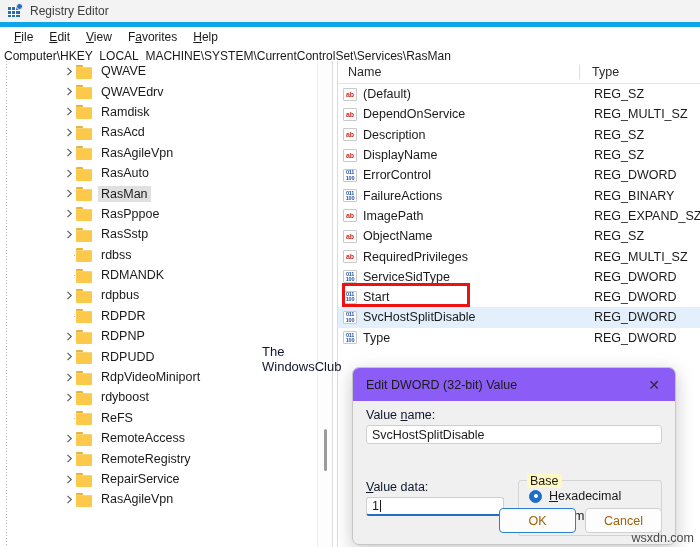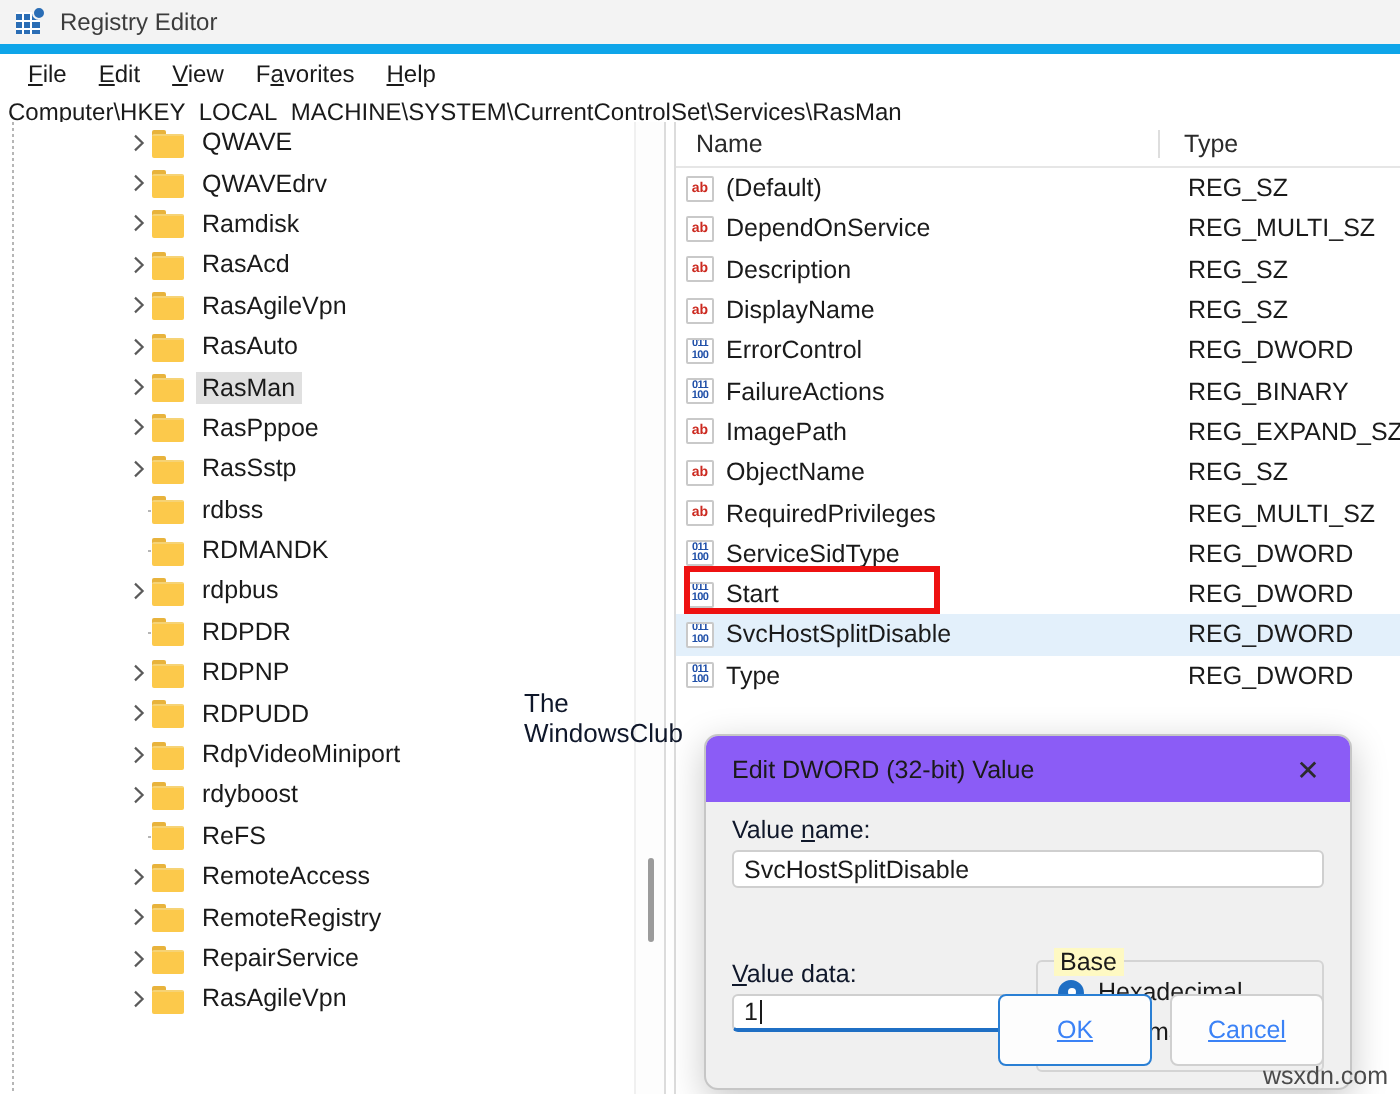--- a/index.html
+++ b/index.html
@@ -433,30 +433,29 @@
     color: #1a1a1a;
   }
   .radio-lbl u { text-decoration: underline; }
   .dlg-buttons {
     position: absolute;
     right: 13px; bottom: 11px;
     display: flex;
     gap: 9px;
   }
   .btn {
-    width: 77px; height: 36px;
+    width: 77px; height: 25px;
     border-radius: 4px;
     background: #fdfdfd;
     border: 1px solid #d0d0d0;
     display: flex; align-items: center; justify-content: center;
     font-size: 12.5px;
-    color: #3b82f6;
+    color: #a16207;
     cursor: default;
     box-sizing: border-box;
-    text-decoration: underline;
   }
   .btn.default {
     border: 1.5px solid #2a7fd4;
   }
 </style>
 </head>
 <body>
 
 <div class="titlebar">
   <div class="app-icon">

